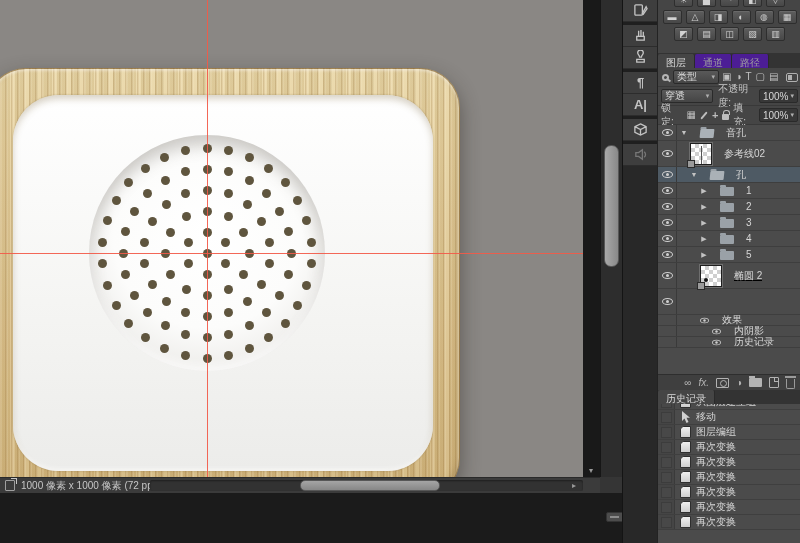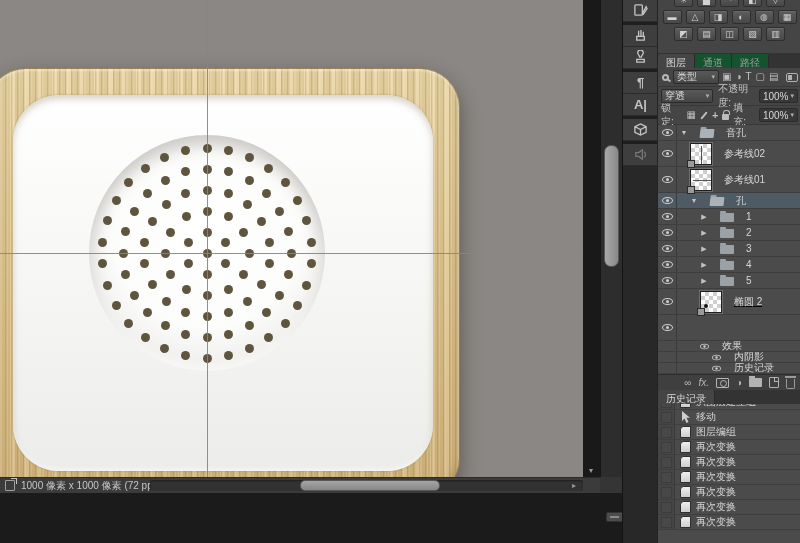--- a/index.html
+++ b/index.html
@@ -65,21 +65,21 @@
   
   .panels { position:absolute; left:657px; top:0; width:143px; height:543px; background:#454545; border-left:1px solid #232323; }
   .adj { position:absolute; left:0; top:0; width:143px; height:53px; overflow:hidden; }
   .adj-row { display:flex; justify-content:center; gap:4px; margin-top:3px; }
   .adj-row.first { margin-top:-7px; }
   .adj-btn { width:19px; height:14px; border-radius:2px; border:1px solid #2e2e2e;
     background:linear-gradient(180deg,#5e5e5e,#474747); color:#d2d2d2; font-size:9px;
     display:flex; align-items:center; justify-content:center; box-shadow:inset 0 1px 0 rgba(255,255,255,.08); }
 
   .tabbar { position:absolute; left:0; width:143px; height:15px; background:#333333; display:flex; align-items:flex-end; }
-  .tab { font-size:10px; padding:2px 8px 1px; color:#9f9f9f; background:#14532d; border-right:1px solid #2a2a2a;
+  .tab { font-size:10px; padding:2px 8px 1px; color:#9f9f9f; background:#4c1d95; border-right:1px solid #2a2a2a;
     border-radius:2px 2px 0 0; height:14px; }
   .tab.active { background:#454545; color:#dadada; }
 
   .rowbar { position:absolute; left:0; width:143px; height:19px; display:flex; align-items:center;
     border-bottom:1px solid #393939; font-size:10px; color:#c9c9c9; padding:0 3px; gap:3px; }
   .dd { background:linear-gradient(180deg,#595959,#454545); border:1px solid #2a2a2a; border-radius:2px;
     height:14px; display:flex; align-items:center; justify-content:space-between; padding:0 3px; color:#d8d8d8; }
   .dd .car { font-size:7px; color:#b0b0b0; margin-left:3px; }
   .valbox { background:#383838; border:1px solid #2a2a2a; border-radius:2px; height:14px;
     display:flex; align-items:center; padding:0 3px; color:#d8d8d8; }
@@ -403,32 +403,20 @@
             <span class="eye"></span>
           </div>
           <div class="lbody" style="padding-left: 13px; align-items: center;">
             <span class="thumb">
               <span class="mk-linev"></span>
               <span class="badge"></span>
             </span>
             <span class="lname">参考线02</span>
           </div>
         </div>
-        <div class="lrow" style="height: 26px;">
-          <div class="eyecell">
-            <span class="eye"></span>
-          </div>
-          <div class="lbody" style="padding-left: 13px;">
-            <span class="thumb">
-              <span class="mk-line"></span>
-              <span class="badge"></span>
-            </span>
-            <span class="lname">参考线01</span>
-          </div>
-        </div>
         <div class="lrow sel" style="height: 16px;">
           <div class="eyecell">
             <span class="eye"></span>
           </div>
           <div class="lbody" style="padding-left: 13px;">
             <span class="tri">▼</span>
             <span class="folder open"></span>
             <span class="lname">孔</span>
           </div>
         </div>

